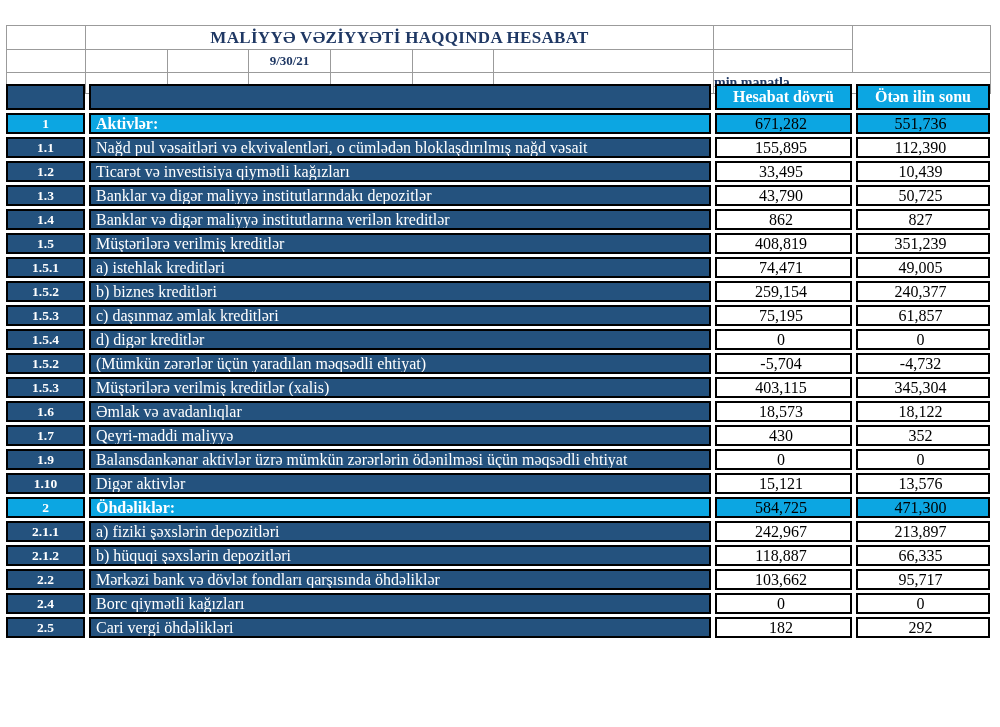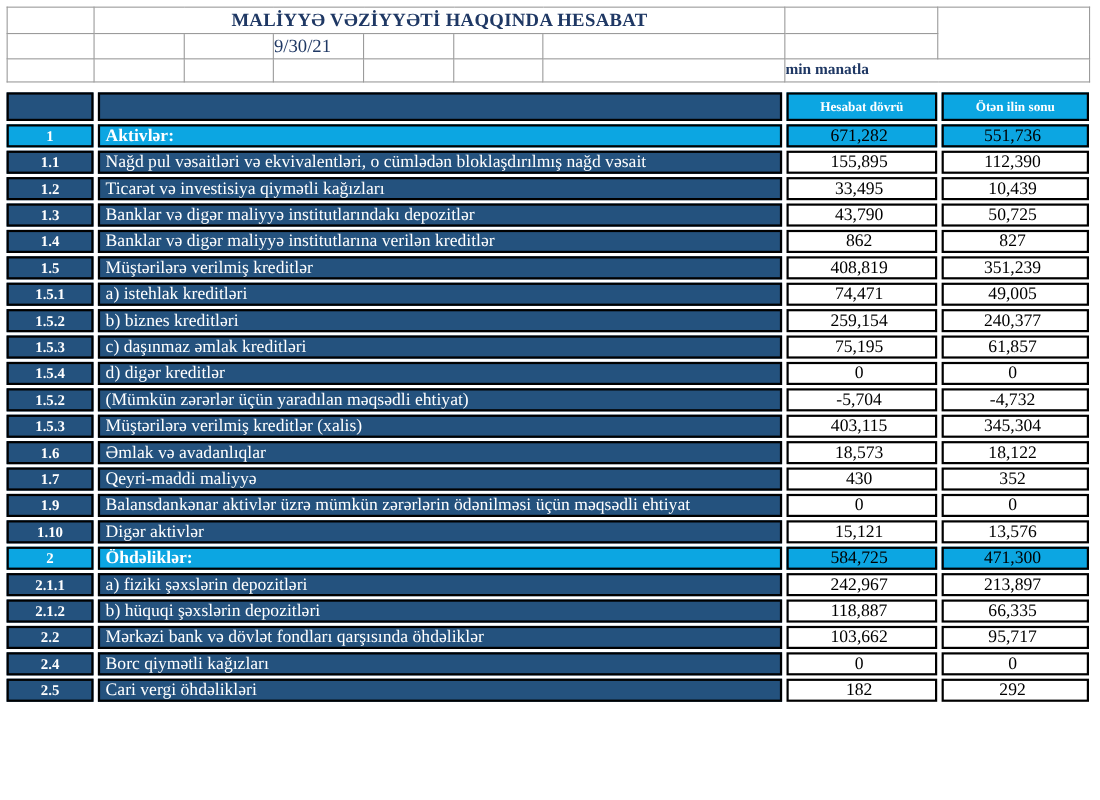--- a/index.html
+++ b/index.html
@@ -9,43 +9,43 @@
     height: 727px;
     background: #ffffff;
     font-family: "Liberation Serif", serif;
     overflow: hidden;
   }
 
   
   #topgrid {
     position: absolute;
     left: 6px;
-    top: 6px;
+    top: 25px;
     width: 984px;
     border-collapse: collapse;
     table-layout: fixed;
   }
   #topgrid td {
     border: 1px solid #9b9b9b;
     padding: 0;
     font-size: 12px;
     overflow: hidden;
     white-space: nowrap;
   }
   #topgrid .title-cell {
     text-align: center;
     font-weight: bold;
     font-size: 17px;
     letter-spacing: 0.3px;
     color: var(--heading);
   }
   #topgrid .date-cell {
-    text-align: left;
-    font-weight: normal;
-    font-size: 17px;
+    text-align: center;
+    font-weight: bold;
+    font-size: 13px;
     color: var(--heading);
   }
   #topgrid .unit-cell {
     text-align: left;
     font-weight: bold;
     font-size: 14px;
     padding-right: 3px;
     color: var(--heading);
   }
 
@@ -66,21 +66,21 @@
     white-space: nowrap;
   }
   #main tr.hdr td { height: 22px; }
   #main tr.row td { height: 17px; line-height: 17px; }
 
   #main td.hblank { background: var(--navy); }
   #main td.hcol {
     background: var(--cyan);
     color: #ffffff;
     font-weight: bold;
-    font-size: 12px;
+    font-size: 16px;
     text-align: center;
   }
 
   #main td.num {
     background: var(--navy);
     color: #ffffff;
     font-weight: bold;
     font-size: 13.5px;
     text-align: center;
   }

